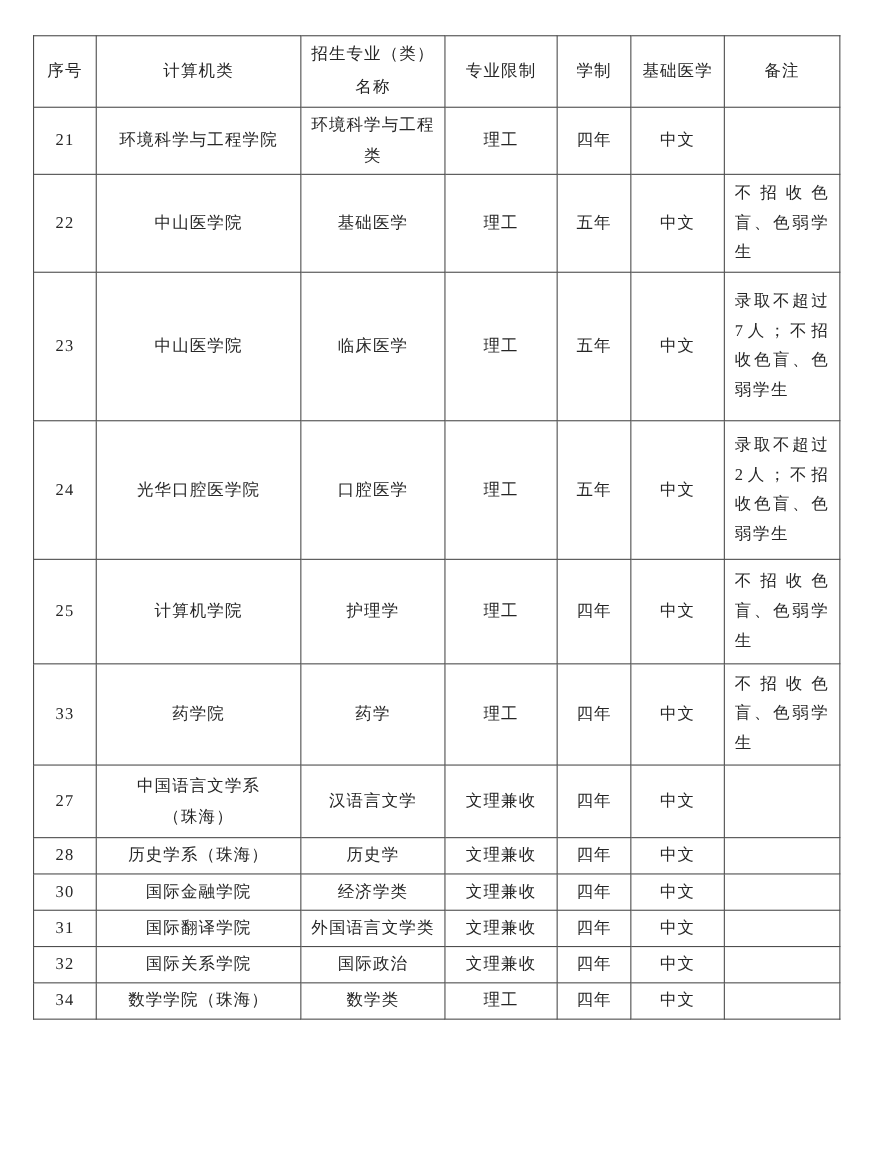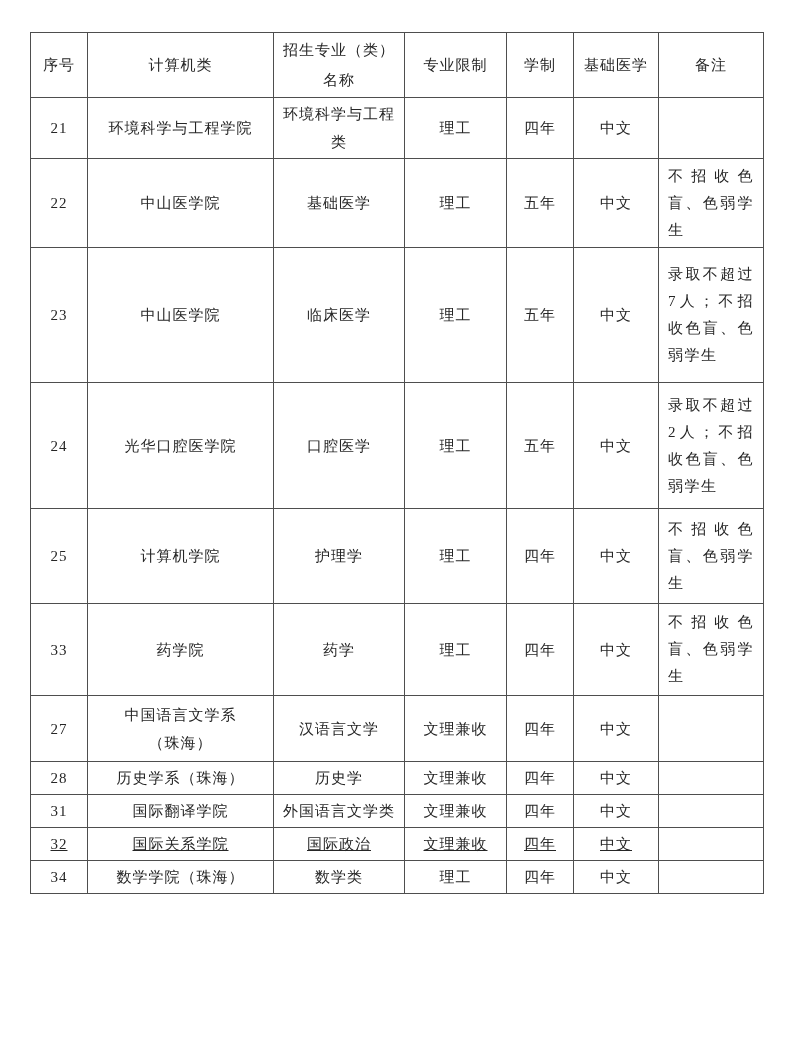--- a/index.html
+++ b/index.html
@@ -146,30 +146,39 @@
           </tr>
           <tr style="height: 32px;">
             <td class="row-number-cell">28</td>
             <td class="college-cell">历史学系（珠海）</td>
             <td class="major-cell">历史学</td>
             <td class="restriction-cell">文理兼收</td>
             <td class="duration-cell">四年</td>
             <td class="language-cell">中文</td>
             <td class="remark-cell"></td>
           </tr>
+          <tr style="height: 30px;">
+            <td class="row-number-cell">30</td>
+            <td class="college-cell">国际金融学院</td>
+            <td class="major-cell">经济学类</td>
+            <td class="restriction-cell">文理兼收</td>
+            <td class="duration-cell">四年</td>
+            <td class="language-cell">中文</td>
+            <td class="remark-cell"></td>
+          </tr>
           <tr style="height: 31px;">
             <td class="row-number-cell">31</td>
             <td class="college-cell">国际翻译学院</td>
             <td class="major-cell">外国语言文学类</td>
             <td class="restriction-cell">文理兼收</td>
             <td class="duration-cell">四年</td>
             <td class="language-cell">中文</td>
             <td class="remark-cell"></td>
           </tr>
-          <tr style="height: 30px; text-decoration: underline;">
+          <tr style="height: 30px;">
             <td class="row-number-cell">32</td>
             <td class="college-cell">国际关系学院</td>
             <td class="major-cell">国际政治</td>
             <td class="restriction-cell">文理兼收</td>
             <td class="duration-cell">四年</td>
             <td class="language-cell">中文</td>
             <td class="remark-cell"></td>
           </tr>
           <tr style="height: 30px; margin-left: 12px;">
             <td class="row-number-cell">34</td>

